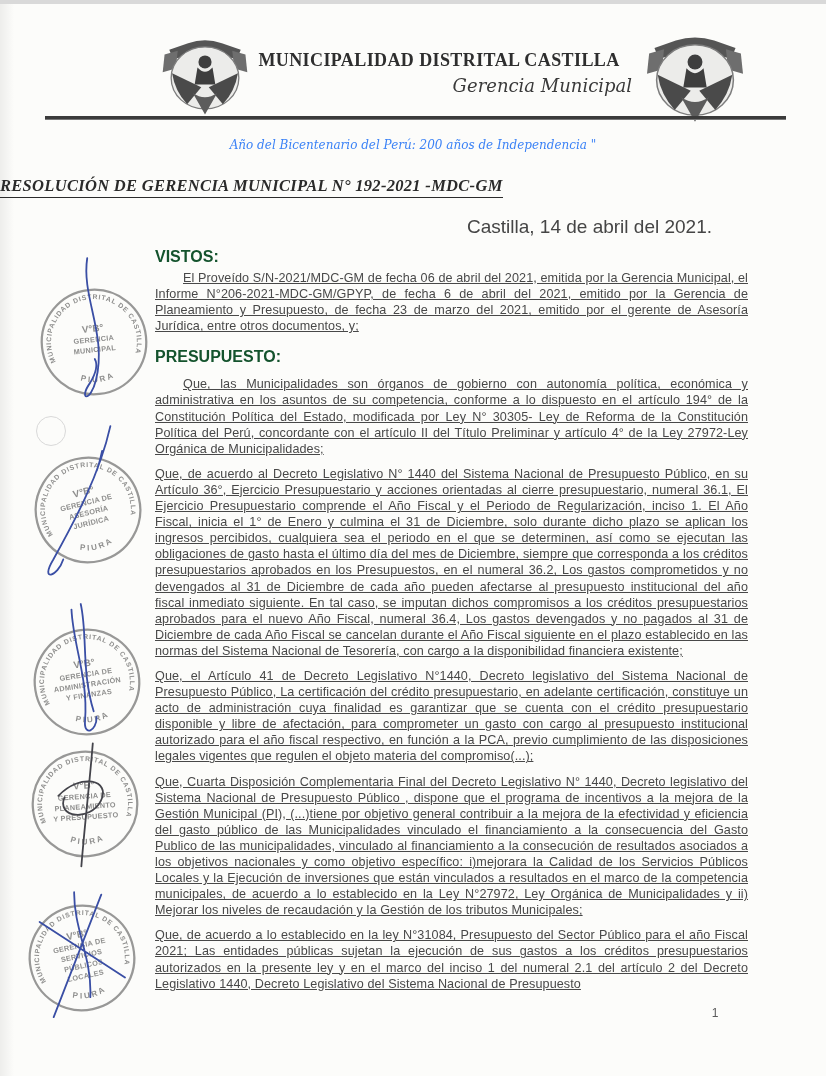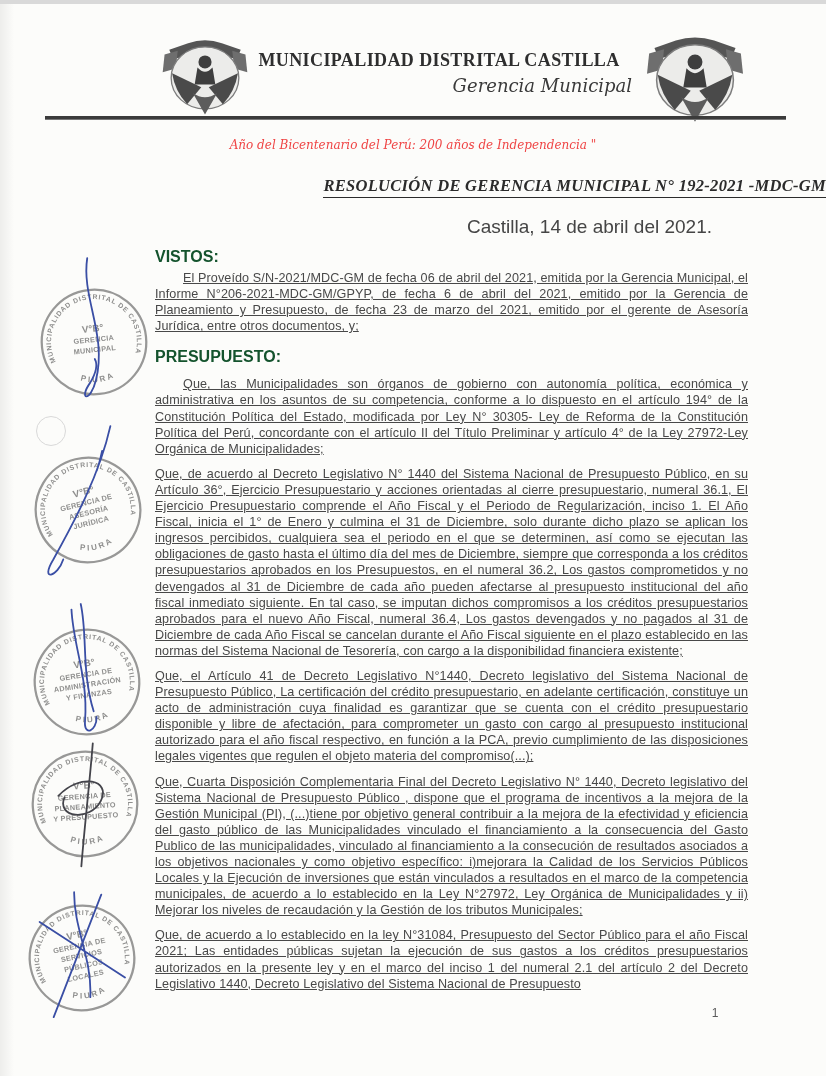--- a/index.html
+++ b/index.html
@@ -21,24 +21,24 @@
     letter-spacing:0.4px; color:#2e2e2e;
   }
   .office-title {
     font-family:"DejaVu Serif", serif; font-style:italic; font-size:18px;
     color:#3a3a3a; margin-top:4px;text-align:right;
   }
   .rule { position:absolute; left:45px; top:112px; width:741px; height:3px;
     background:#3b3b3b; border-bottom:1px solid #777; }
   .motto {
     position:absolute; left:0; top:134px; width:826px; text-align:center;
-    font-family:"DejaVu Serif", serif; font-style:italic; font-size:12px; color:#ef4444;
+    font-family:"DejaVu Serif", serif; font-style:italic; font-size:12px; color:#3b82f6;
   }
   .res-title {
-    position:absolute; left:0; top:172px; width:826px; text-align:right;
+    position:absolute; left:0; top:172px; width:826px; text-align:left;
     font-family:"Liberation Serif", serif; font-style:italic; font-weight:700;
     font-size:16.5px; color:#2b2b2b;
   }
   .res-title span { border-bottom:1.6px solid #2b2b2b; padding-bottom:2px; letter-spacing:0.3px; }
   .dateline {
     position:absolute; left:155px; top:212px; width:557px; text-align:right;
     font-size:19px; color:#454545;
   }
 
   

